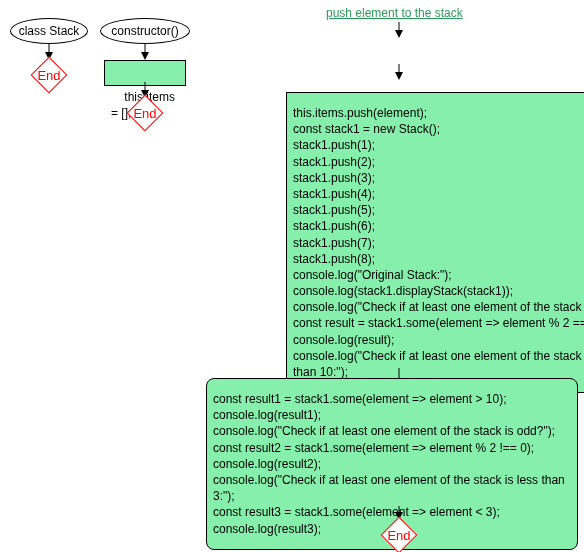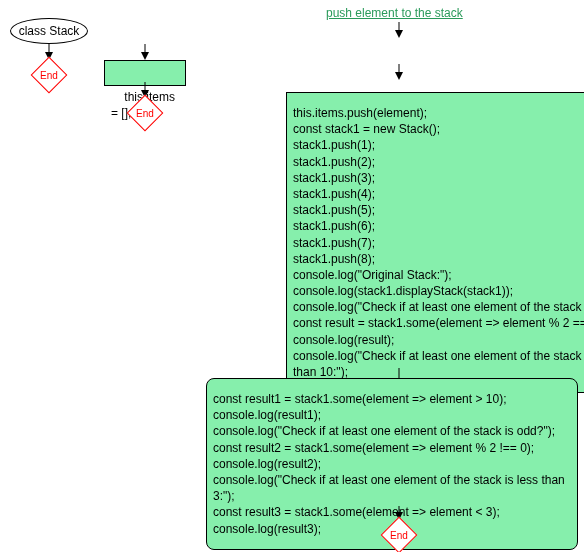--- a/index.html
+++ b/index.html
@@ -43,21 +43,21 @@
     transform: translate(-50%, -50%) rotate(45deg);
     border: 1px solid #f00;
     background: #fff;
   }
   .end-diamond .label {
     position: absolute;
     left: 50%;
     top: 50%;
     transform: translate(-50%, -50%);
     color: #f00;
-    font-size: 10px;
+    font-size: 13px;
   }
   .box {
     position: absolute;
     border: 1px solid #000;
     background: #86efac;
     padding: 12px 6px;
     box-sizing: border-box;
     font-size: 12px;
     line-height: 1.35;
     white-space: pre-wrap;
@@ -92,20 +92,23 @@
   <div class="ellipse" style="left:4px; top:12px; width:78px; height:26px;">
     <span>class Stack</span>
   </div>
   <div class="vline" style="left:43px; top:38px; height:10px;"></div>
   <div class="arrow-down" style="left:43px; top:46px;"></div>
   <div class="end-diamond" style="left:26px; top:52px;">
     <div class="shape"></div>
     <div class="label">End</div>
   </div>
 
+  <div class="ellipse" style="left:94px; top:12px; width:90px; height:26px;">
+    <span>constructor()</span>
+  </div>
   <div class="vline" style="left:139px; top:38px; height:10px;"></div>
   <div class="arrow-down" style="left:139px; top:46px;"></div>
   <div class="box" style="left:98px; top:54px; width:82px; height:22px;">
     <span>this.items = [];</span>
   </div>
   <div class="vline" style="left:139px; top:76px; height:10px;"></div>
   <div class="arrow-down" style="left:139px; top:84px;"></div>
   <div class="end-diamond" style="left:122px; top:90px;">
     <div class="shape"></div>
     <div class="label">End</div>

